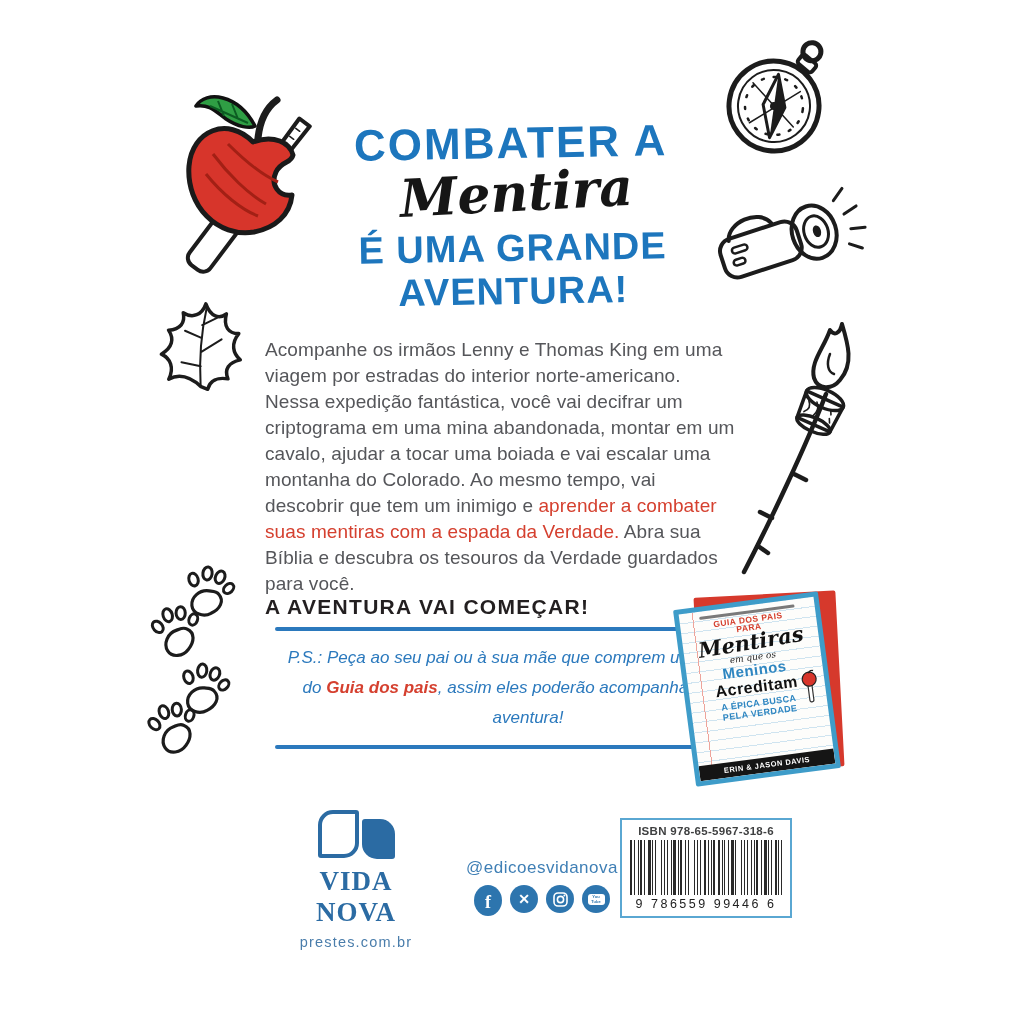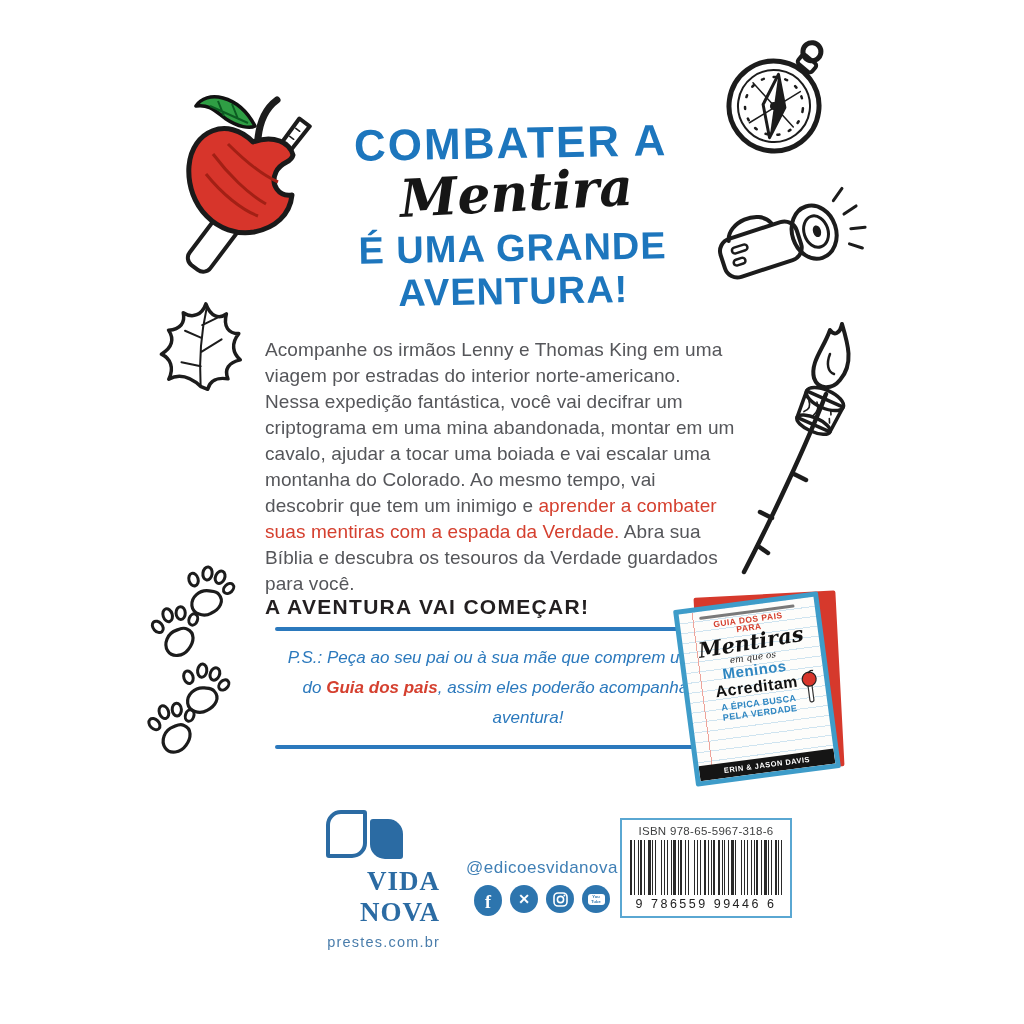--- a/index.html
+++ b/index.html
@@ -39,40 +39,40 @@
                  font-size:21px;line-height:21px;transform:rotate(-2deg);}
   .mini-t-small{font-family:"DejaVu Serif",serif;font-style:italic;font-size:9px;color:#222;line-height:10px;}
   .mini-t-blue{font-size:15px;font-weight:800;color:#2e86c1;line-height:16px;letter-spacing:.5px;}
   .mini-t-black{font-size:16px;font-weight:800;color:#111;line-height:17px;letter-spacing:.5px;}
   .mini-sub{font-size:9px;font-weight:800;color:#2e86c1;line-height:10px;letter-spacing:.4px;margin-top:3px;}
   .mini-authors{position:absolute;left:0;bottom:0;width:100%;background:#151515;color:#fff;
                 font-size:7.5px;font-weight:700;letter-spacing:.5px;line-height:15px;}
   .mini-apple{position:absolute;right:6px;top:72px;}
 
   
-  .logo-block{left:288px;top:810px;width:152px;text-align:right;}
+  .logo-block{left:280px;top:810px;width:152px;text-align:center;}
   .leaves{display:flex;justify-content:center;align-items:flex-start;gap:3px;height:56px;}
   .leafL{width:33px;height:40px;border:4px solid #2b6ba3;border-radius:15px 3px 15px 3px;background:#fff;}
   .leafR{width:33px;height:40px;background:#2b6ba3;border-radius:3px 15px 3px 15px;margin-top:9px;}
   .pub-name{font-family:"Liberation Serif",serif;font-weight:700;font-size:27px;color:#2b6ba3;letter-spacing:1px;}
   .pub-site{font-size:14.5px;color:#4a7dab;letter-spacing:1.2px;margin-top:6px;}
 
   .social-block{left:462px;top:858px;width:160px;text-align:center;}
   .social-handle{font-size:17px;color:#3f7fb5;letter-spacing:.5px;}
   .social-row{display:flex;justify-content:center;gap:8px;margin-top:7px;}
   .sicon{width:28px;height:28px;border-radius:50%;background:#2d75ae;color:#fff;display:flex;
          align-items:center;justify-content:center;font-weight:700;}
   .sicon.fb{font-size:18px;font-family:"Liberation Serif",serif;padding-top:3px;}
   .sicon.x{font-size:14px;}
   .yt-badge{width:17px;height:11px;background:#fff;border-radius:3px;color:#2d75ae;font-size:4px;
             line-height:5px;font-weight:700;display:flex;flex-direction:column;align-items:center;justify-content:center;}
 
   .barcode-box{left:620px;top:818px;width:172px;height:100px;border:2px solid #5aa7d2;background:#fff;
                box-sizing:border-box;padding:5px 8px 4px 8px;text-align:center;}
-  .isbn-label{font-size:11.5px;color:#3f4041;letter-spacing:.3px;}
+  .isbn-label{font-size:11.5px;color:#3f4041;letter-spacing:.3px;font-weight:bold;}
   .bars{height:55px;margin-top:3px;display:flex;align-items:stretch;justify-content:center;}
   .bars div{background:#2a2a2a;height:100%;}
   .bc-digits{font-size:12.5px;color:#222;letter-spacing:2.5px;margin-top:2px;}
 
   svg .ink{stroke:#1c1c1c;fill:none;stroke-linecap:round;stroke-linejoin:round;}
 </style>
 </head>
 <body>
 
 <div class="canvas">

